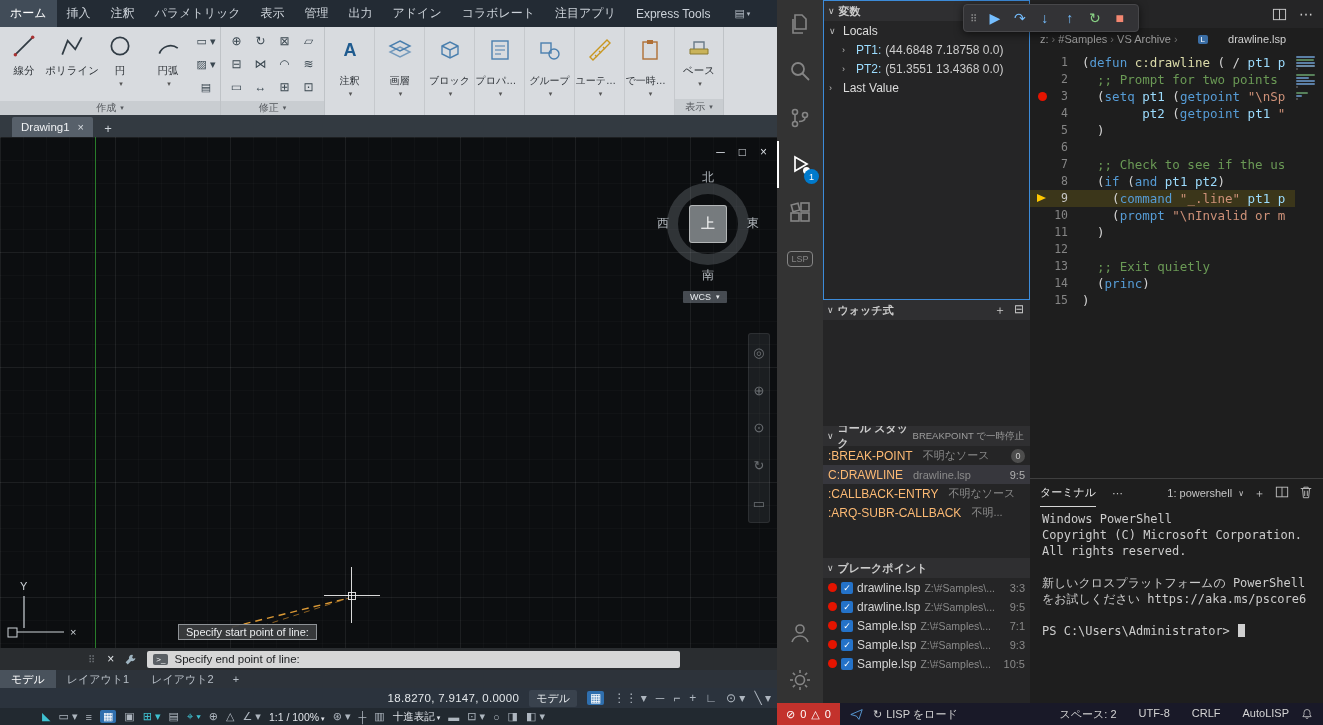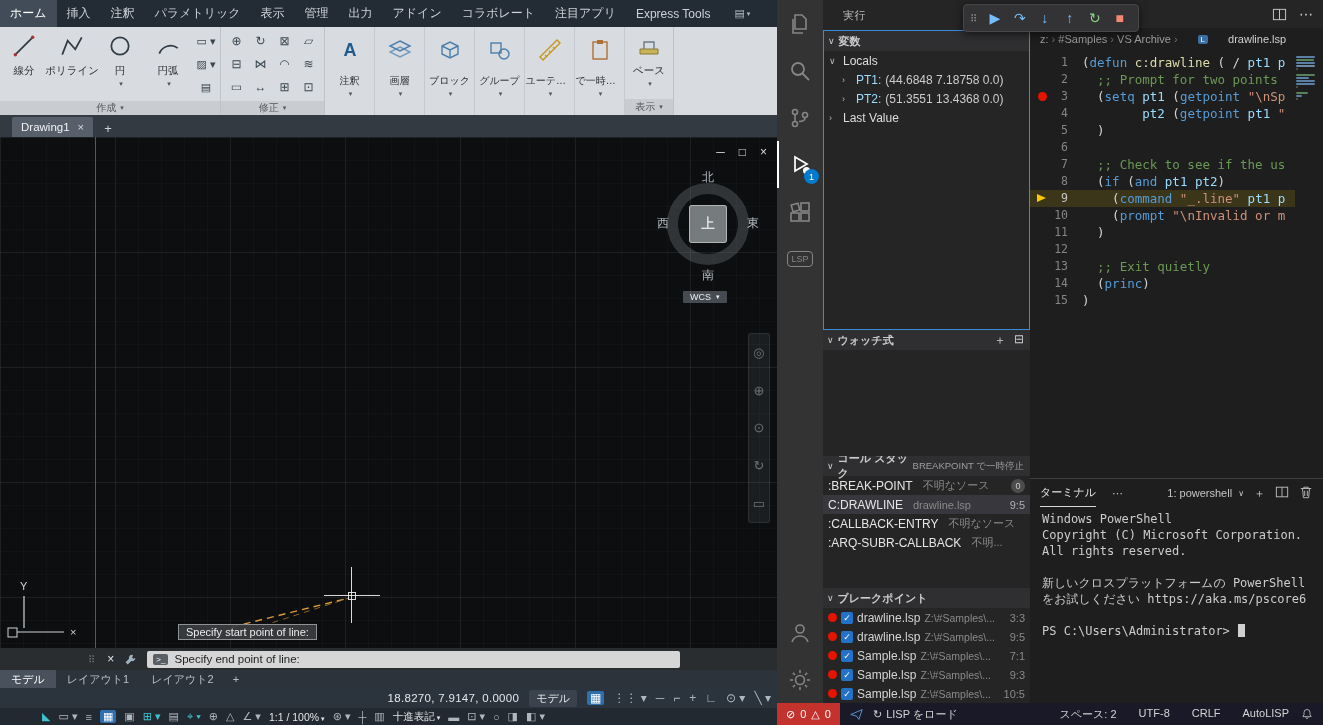--- a/index.html
+++ b/index.html
@@ -103,21 +103,21 @@
 .chev{font-size:9px;font-weight:normal}
 .h-act{margin-left:auto;display:flex;gap:8px;font-weight:normal;font-size:12px;color:#ccc}
 .paused{margin-left:auto;font-weight:normal;font-size:9.5px;color:#9d9d9d;white-space:nowrap}
 .sec-b{flex:1;overflow:hidden}
 .sb-row{height:19px;display:flex;align-items:center;font-size:12px;padding:0 5px;gap:4px;white-space:nowrap;overflow:hidden;cursor:pointer}
 .tw{width:10px;flex:none;font-size:9px;color:#bbb}
 .scope-name{color:#ddd}
 .var-row{padding-left:18px}
 .vname{color:#9cdcfe}
 .vval{color:#cvs;color:#cccccc}
-.cs-row .cs-name{color:#e5e5e5}
+.cs-row .cs-name{color:#fdba74}
 .cs-src{color:#8a8a8a;font-size:11px;margin-left:6px;overflow:hidden;text-overflow:ellipsis}
 .cs-row .sp{flex:1}
 .cs-badge{flex:none;width:14px;height:14px;border-radius:50%;background:#4d4d4d;color:#ccc;font-size:9px;display:flex;align-items:center;justify-content:center}
 .cs-loc{flex:none;color:#b0b0b0;font-size:11px}
 .cs-row.sel{background:#37373d}
 .bp-row .bdot{flex:none;width:9px;height:9px;border-radius:50%;background:#e51400}
 .bp-row .bcb{flex:none;width:12px;height:12px;border-radius:2px;background:#2472c8;color:#fff;font-size:9px;line-height:12px;text-align:center}
 .bp-file{color:#d4d4d4}
 .bp-path{color:#8a8a8a;font-size:10.5px;overflow:hidden;text-overflow:ellipsis;flex-shrink:1}
 .bp-loc{margin-left:auto;color:#8a8a8a;font-size:11px;flex:none}
@@ -281,20 +281,28 @@
                 <g fill="none" stroke="#4a7fae" stroke-width="1.4">
                   <path d="M5 9l8-4 8 4v8l-8 4-8-4z"></path>
                   <path d="M5 9l8 4 8-4M13 13v8"></path>
                 </g>
               </svg></span>
             <span class="clabel">ブロック</span>
             <span class="dd">▾</span>
           </div>
           <div class="col-btn">
             <span><svg viewBox="0 0 26 26">
+                <rect x="5" y="4" width="16" height="18" fill="none" stroke="#4a7fae" stroke-width="1.4"></rect>
+                <path d="M8 9h10M8 13h10M8 17h6" stroke="#4a7fae" stroke-width="1.2"></path>
+              </svg></span>
+            <span class="clabel">プロパティ</span>
+            <span class="dd">▾</span>
+          </div>
+          <div class="col-btn">
+            <span><svg viewBox="0 0 26 26">
                 <rect x="4" y="6" width="10" height="10" fill="none" stroke="#4a7fae" stroke-width="1.4"></rect>
                 <circle cx="17" cy="17" r="5" fill="none" stroke="#4a7fae" stroke-width="1.4"></circle>
               </svg></span>
             <span class="clabel">グループ</span>
             <span class="dd">▾</span>
           </div>
           <div class="col-btn">
             <span><svg viewBox="0 0 26 26">
                 <path d="M3 20L20 3l3 3L6 23z" fill="none" stroke="#c9971f" stroke-width="1.4"></path>
                 <path d="M8 18l2 2M12 14l2 2M16 10l2 2" stroke="#c9971f" stroke-width="1.2"></path>
@@ -507,21 +515,20 @@
               <line x1="4.9" y1="4.9" x2="7" y2="7"></line>
               <line x1="17" y1="17" x2="19.1" y2="19.1"></line>
               <line x1="4.9" y1="19.1" x2="7" y2="17"></line>
               <line x1="17" y1="7" x2="19.1" y2="4.9"></line>
             </svg>
           </div>
         </div>
   </div>
 
   <div class="vs-sidebar">
-    <div class="sb-title">実行</div>
     <div class="sec vars">
       <div class="sec-h">
             <span class="chev">∨</span>
             <span>変数</span>
           </div>
       <div class="sec-b" id="vs-var-rows">
             <div class="sb-row">
               <span class="tw">∨</span>
               <span class="scope-name">Locals</span>
             </div>

